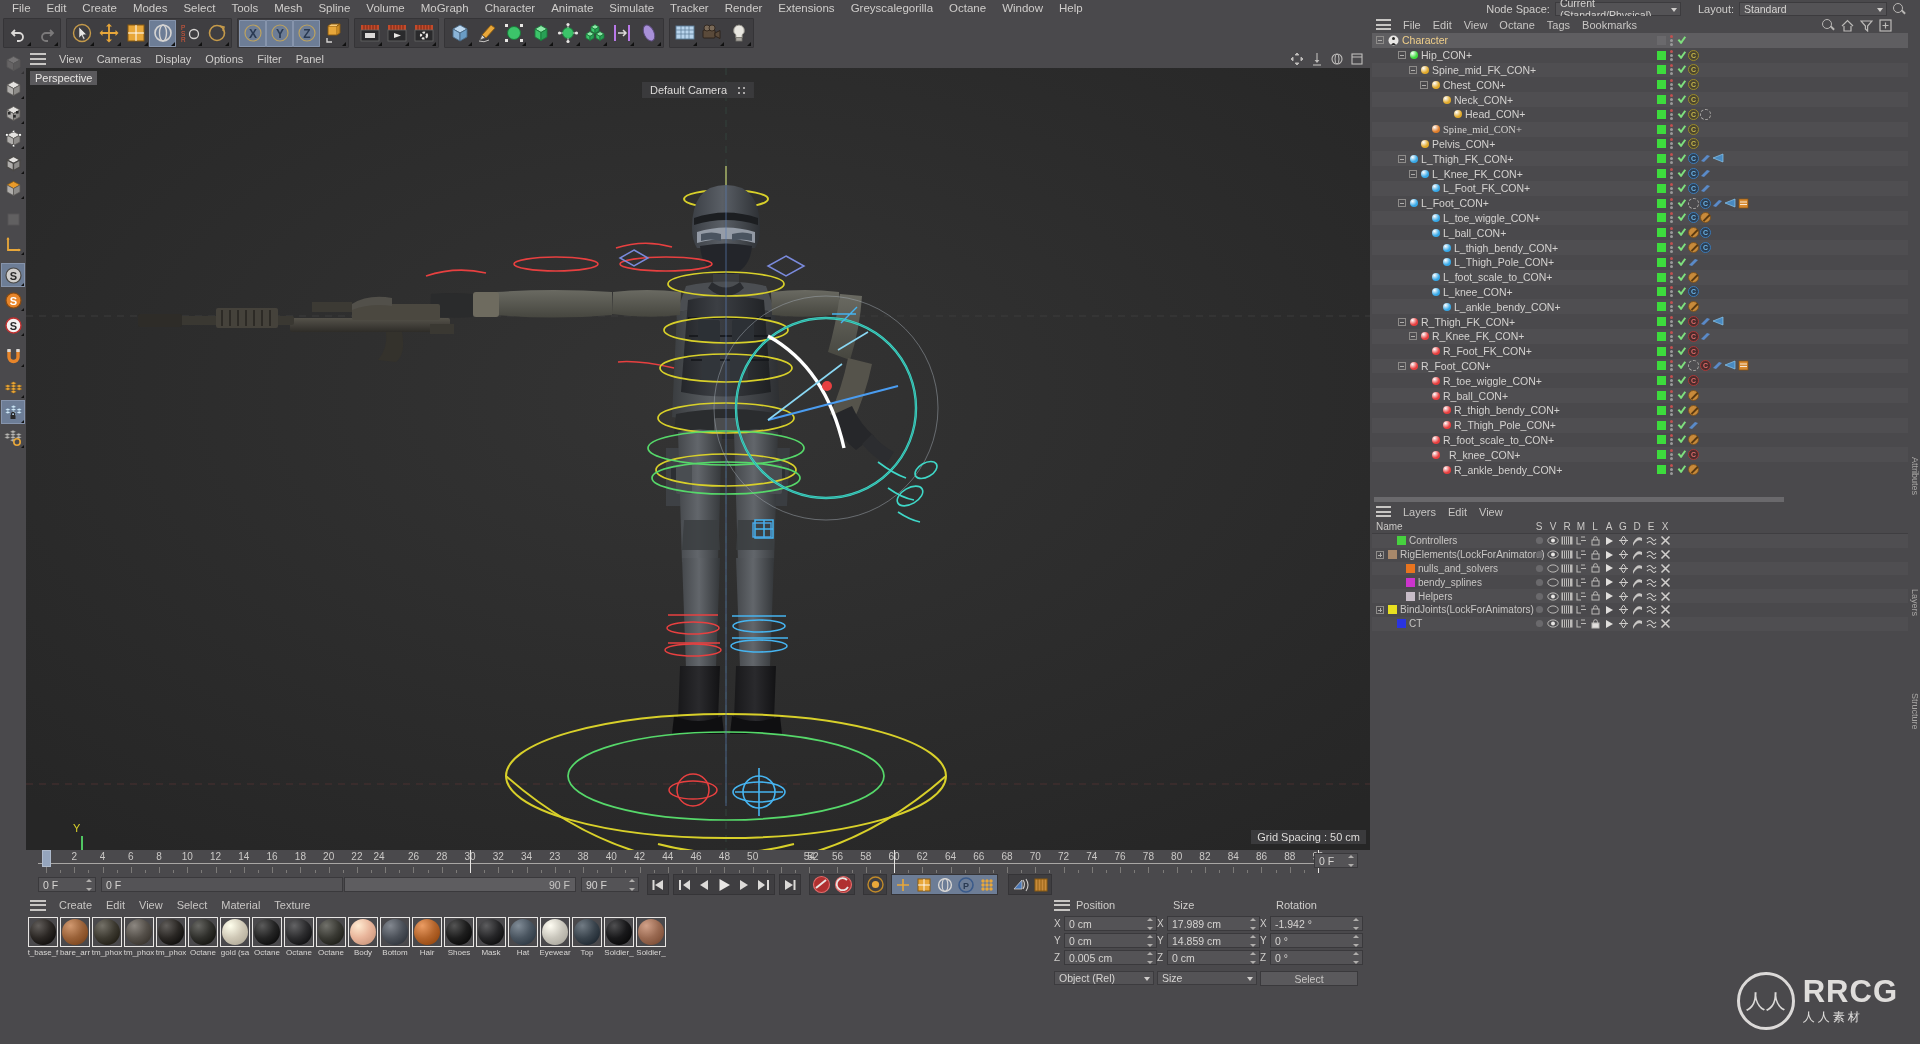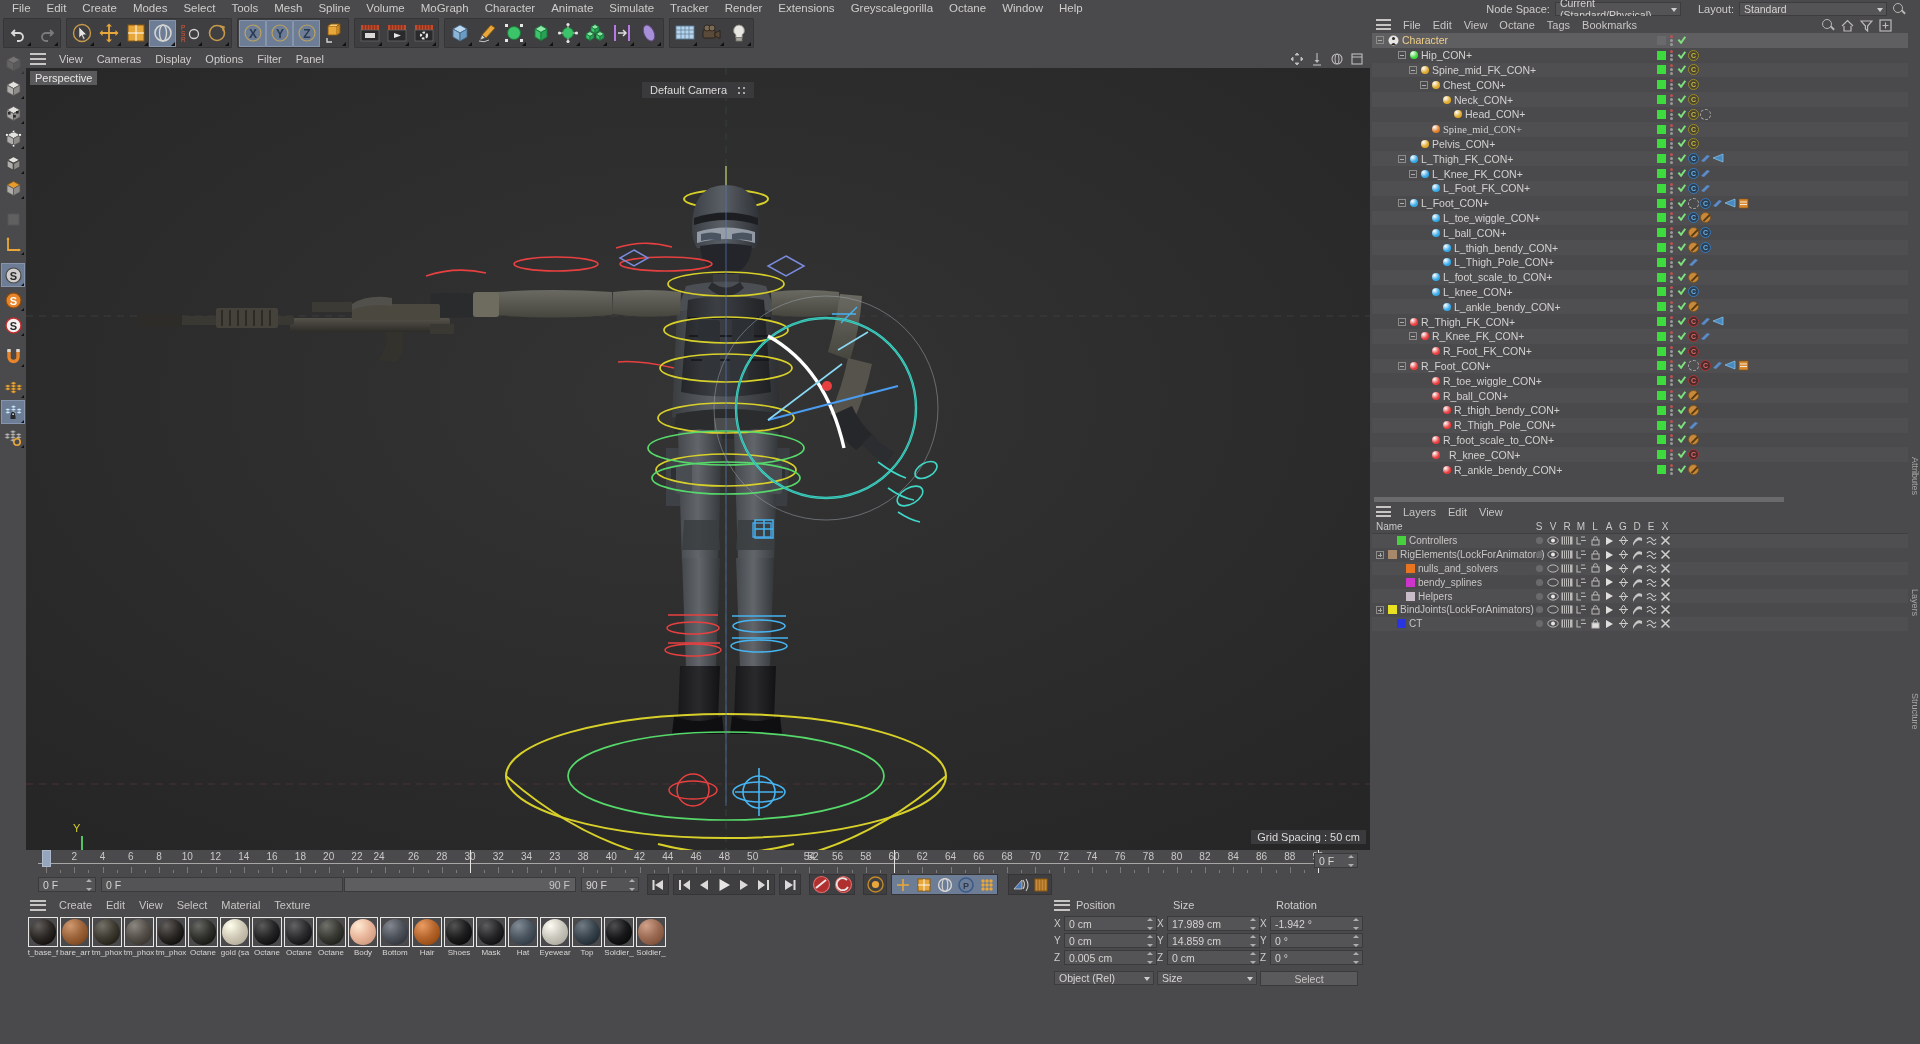--- a/index.html
+++ b/index.html
@@ -2618,14 +2618,21 @@
         </div>
       </div>
   </div>
 
   <div class="vstrip">
     <div class="vtab" style="top:420px; height:80px;">Attributes</div>
     <div class="vtab" style="top:560px; height:54px;">Layers</div>
     <div class="vtab" style="top:660px; height:70px;">Structure</div>
   </div>
 
+  <div class="wm">
+    <div class="wm-ring">人人</div>
+    <div class="wm-txt">
+      <div class="big">RRCG</div>
+      <div class="small">人人素材</div>
+    </div>
+  </div>
 
 </div>
 
 </body></html>

